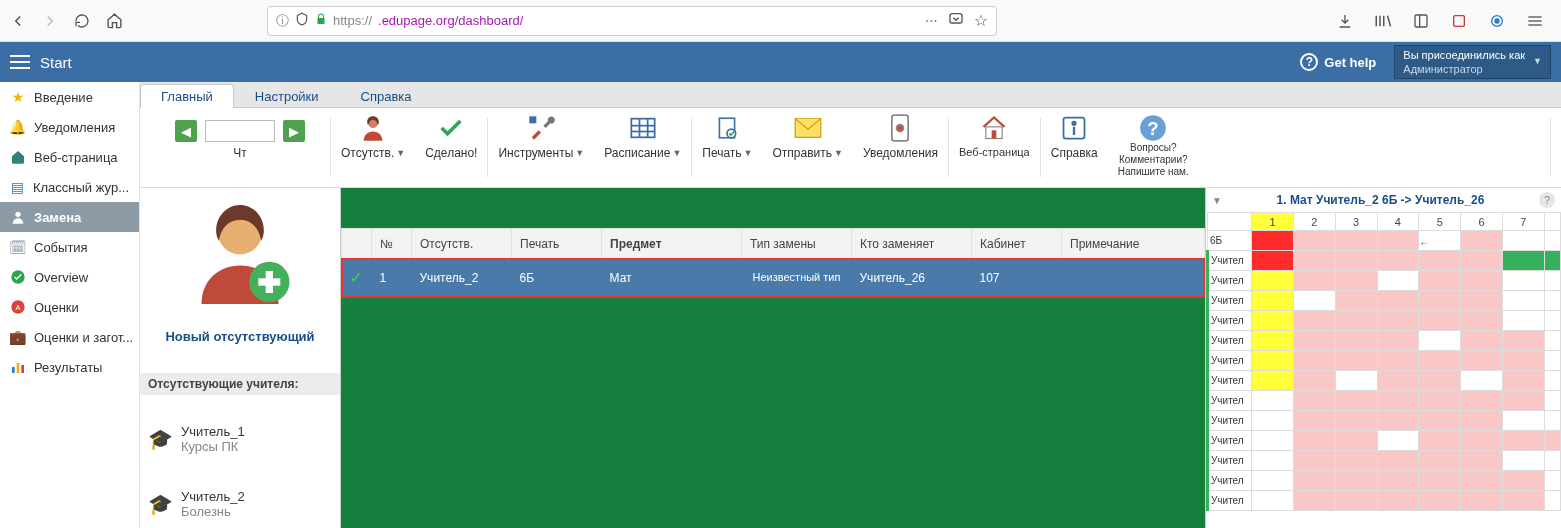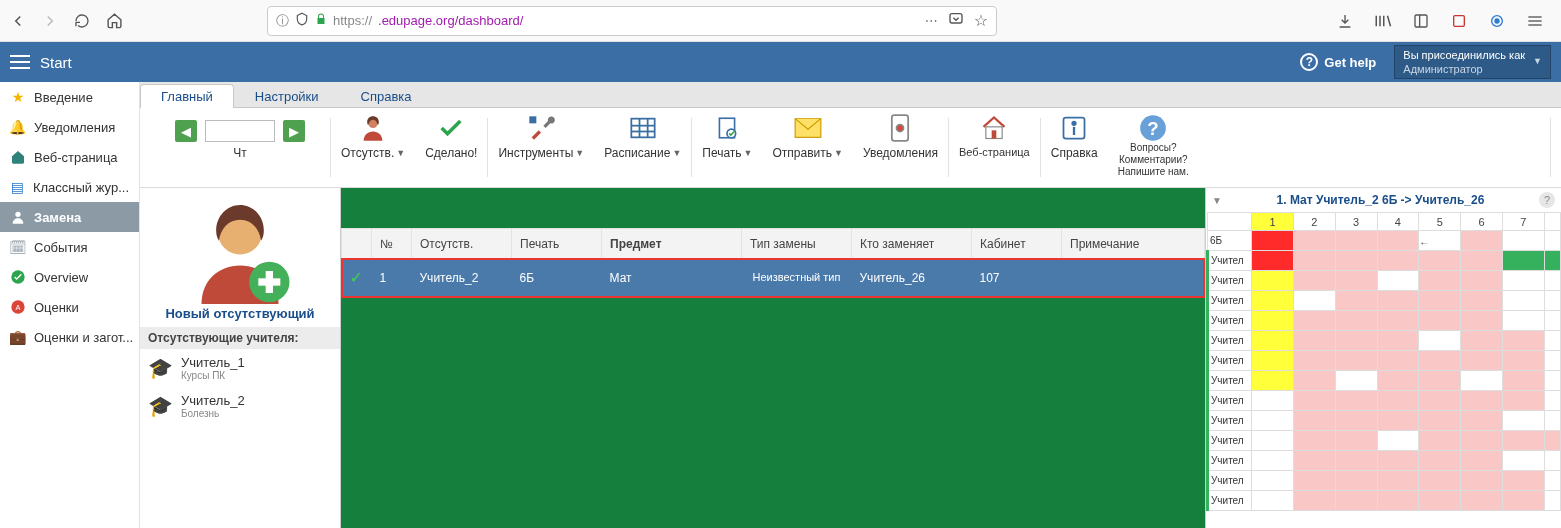--- a/index.html
+++ b/index.html
@@ -59,29 +59,29 @@
   .day-input { width:70px; height:22px; border:1px solid #bbb; }
   .tool-label { font-size:12px; color:#333; margin-top:4px; display:flex; align-items:center; gap:2px; }
   .tool-icon { width:32px; height:28px; display:inline-flex; align-items:center; justify-content:center; font-size:22px; }
   .caret { font-size:9px; color:#666; }
   .tool-lines { font-size:10px; line-height:1.2; text-align:center; color:#333; }
   .tool-right { margin-left:auto; }
 
   
   .body { flex:1; display:flex; overflow:hidden; }
 
-  .absent-panel { width:200px; background:#fff; display:flex; flex-direction:column; align-items:center; padding-top:6px; }
+  .absent-panel { width:200px; background:#fff; display:flex; flex-direction:column; align-items:center; padding-top:6px;gap:23px; }
   .avatar-big { width:110px; height:110px; position:relative; }
   .avatar-big svg { width:100%; height:100%; }
   .new-absent { color:#1a4e8a; font-weight:bold; font-size:13px; margin-top:2px; }
   .absent-header { width:100%; background:#ececec; font-weight:bold; padding:4px 8px; font-size:12px; margin-top:6px; color:#444; }
   .absent-row { width:100%; display:flex; align-items:center; gap:8px; padding:6px 8px; }
   .cap-icon { font-size:20px; color:#333; }
   .absent-name { font-size:13px; color:#333; }
-  .absent-reason { font-size:10px; color:#888; }
+  .absent-reason { font-size:13px; color:#888; }
 
   .table-panel { flex:1; border-left:1px solid #ccc; border-right:1px solid #ccc; position:relative; overflow:hidden; }
   .sub-table { width:100%; border-collapse:collapse; font-size:12px; margin-top:40px; }
   .sub-table thead tr { background:#f3f3f3; height:30px; color:#444; }
   .sub-table th { border:1px solid #e2e2e2; font-weight:normal; padding:4px 8px; text-align:left; }
   .sub-table td { padding:6px 8px; color:#fff; }
   .sub-row { background:#4a7aaa; height:38px; }
   .sub-row-outline { position:absolute; border:2px solid #e33; pointer-events:none; }
 
   .sched-panel { width:355px; background:#fff; display:flex; flex-direction:column; }
@@ -262,20 +262,30 @@
           <svg width="16" height="16" viewBox="0 0 24 24">
             <circle cx="12" cy="12" r="10" fill="#db4437"></circle>
             <text x="12" y="16" text-anchor="middle" fill="#fff" font-size="11">A</text>
           </svg>
         </span>
         <span>Оценки</span>
       </div>
     <div class="side-item">
         <span class="side-icon col-teal2">💼</span>
         <span>Оценки и загот...</span>
+      </div>
+    <div class="side-item">
+        <span class="side-icon col-bar">
+          <svg width="16" height="16" viewBox="0 0 24 24">
+            <rect x="3" y="12" width="4" height="9" fill="#2a7ad1"></rect>
+            <rect x="10" y="6" width="4" height="15" fill="#f4b400"></rect>
+            <rect x="17" y="9" width="4" height="12" fill="#db4437"></rect>
+          </svg>
+        </span>
+        <span>Результаты</span>
       </div>
   </div>
 
   <div class="workarea">
 
     <div class="tabs">
       <div class="tab active">Главный</div>
       <div class="tab">Настройки</div>
       <div class="tab">Справка</div>
     </div>

